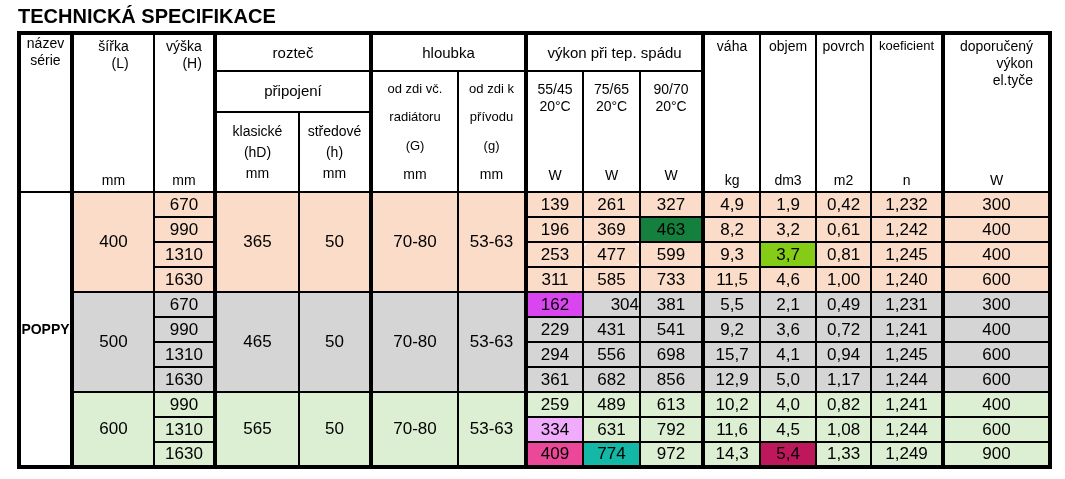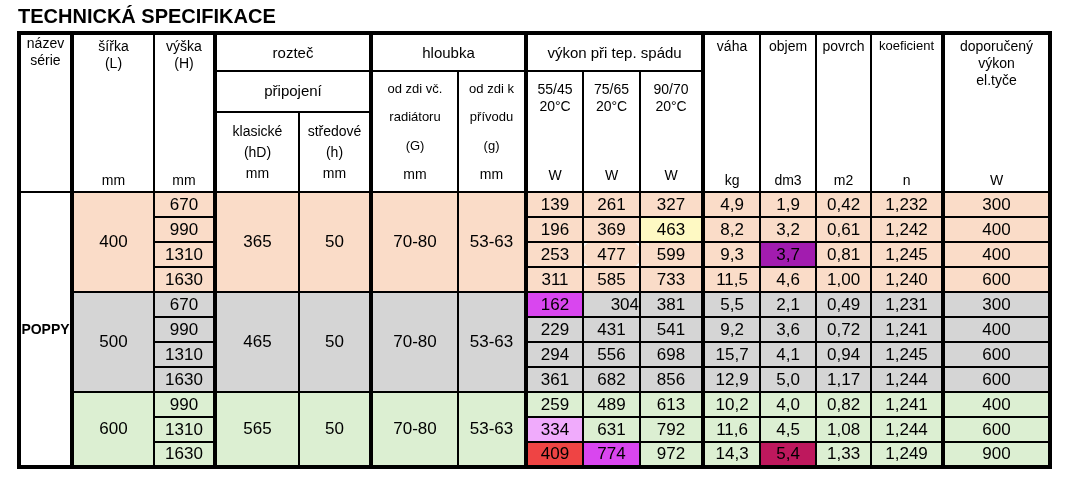--- a/index.html
+++ b/index.html
@@ -12,21 +12,21 @@
   .thick-r{border-right:4px solid #000;}
   tr.h1{height:38px;} tr.h2{height:26px;} tr.h3{height:70px;}
   tr.brow{height:25px;}
   .hdr{font-size:15px;line-height:18px;}
   .sub{font-size:14px;line-height:17px;}
   .small{font-size:13px;line-height:16px;}
   .unit{font-size:14px;line-height:16px;}
   .blk{display:block;}
   .vflex{display:flex;flex-direction:column;justify-content:space-between;
     align-items:center;box-sizing:border-box;padding:3px 1px;margin:0 auto;}
-  .hfull{height:156px;}
+  .hfull{height:156px;text-align:right;}
   .h23{height:108px;}
   .h3only{height:64px;}
   .top-align{vertical-align:top;}
   .name-cell{font-weight:bold;font-size:14px;background:#fff;}
   td.data{font-size:17px;}
 </style>
 </head>
 <body>
 
 <div class="page-title">TECHNICKÁ SPECIFIKACE</div>
@@ -190,34 +190,34 @@
     <td class="data" style="background-color: rgb(250, 220, 200);">4,9</td>
     <td class="data" style="background-color: rgb(250, 220, 200);">1,9</td>
     <td class="data" style="background-color: rgb(250, 220, 200);">0,42</td>
     <td class="thick-r data" style="background-color: rgb(250, 220, 200);">1,232</td>
     <td class="data" style="background-color: rgb(250, 220, 200);">300</td>
   </tr>
   <tr class="brow">
     <td class="thick-r data" style="background-color: rgb(250, 220, 200);">990</td>
     <td class="data" style="background-color: rgb(250, 220, 200);">196</td>
     <td class="data" style="background-color: rgb(250, 220, 200);">369</td>
-    <td class="thick-r data" style="background-color: #fef9c3;">463</td>
+    <td class="thick-r data" style="background-color: #15803d;">463</td>
     <td class="data" style="background-color: rgb(250, 220, 200);">8,2</td>
     <td class="data" style="background-color: rgb(250, 220, 200);">3,2</td>
     <td class="data" style="background-color: rgb(250, 220, 200);">0,61</td>
     <td class="thick-r data" style="background-color: rgb(250, 220, 200);">1,242</td>
     <td class="data" style="background-color: rgb(250, 220, 200);">400</td>
   </tr>
   <tr class="brow">
     <td class="thick-r data" style="background-color: rgb(250, 220, 200);">1310</td>
     <td class="data" style="background-color: rgb(250, 220, 200);">253</td>
     <td class="data" style="background-color: rgb(250, 220, 200); border-radius: 9px;">477</td>
     <td class="thick-r data" style="background-color: rgb(250, 220, 200);">599</td>
     <td class="data" style="background-color: rgb(250, 220, 200);">9,3</td>
-    <td class="data" style="background-color: #a21caf;">3,7</td>
+    <td class="data" style="background-color: #84cc16;">3,7</td>
     <td class="data" style="background-color: rgb(250, 220, 200);">0,81</td>
     <td class="thick-r data" style="background-color: rgb(250, 220, 200);">1,245</td>
     <td class="data" style="background-color: rgb(250, 220, 200);">400</td>
   </tr>
   <tr class="brow">
     <td class="thick-r data" style="background-color: rgb(250, 220, 200);">1630</td>
     <td class="data" style="background-color: rgb(250, 220, 200);">311</td>
     <td class="data" style="background-color: rgb(250, 220, 200);">585</td>
     <td class="thick-r data" style="background-color: rgb(250, 220, 200);">733</td>
     <td class="data" style="background-color: rgb(250, 220, 200);">11,5</td>
@@ -299,22 +299,22 @@
     <td class="data" style="background-color: rgb(220, 239, 210);">631</td>
     <td class="thick-r data" style="background-color: rgb(220, 239, 210);">792</td>
     <td class="data" style="background-color: rgb(220, 239, 210);">11,6</td>
     <td class="data" style="background-color: rgb(220, 239, 210);">4,5</td>
     <td class="data" style="background-color: rgb(220, 239, 210);">1,08</td>
     <td class="thick-r data" style="background-color: rgb(220, 239, 210);">1,244</td>
     <td class="data" style="background-color: rgb(220, 239, 210);">600</td>
   </tr>
   <tr class="brow">
     <td class="thick-r data" style="background-color: rgb(220, 239, 210);">1630</td>
-    <td class="data" style="background-color: #ef4444;">409</td>
-    <td class="data" style="background-color: #d946ef;">774</td>
+    <td class="data" style="background-color: #ec4899;">409</td>
+    <td class="data" style="background-color: #14b8a6;">774</td>
     <td class="thick-r data" style="background-color: rgb(220, 239, 210);">972</td>
     <td class="data" style="background-color: rgb(220, 239, 210);">14,3</td>
     <td class="data" style="background-color: #be185d;">5,4</td>
     <td class="data" style="background-color: rgb(220, 239, 210);">1,33</td>
     <td class="thick-r data" style="background-color: rgb(220, 239, 210);">1,249</td>
     <td class="data" style="background-color: rgb(220, 239, 210); margin-top: 20px;">900</td>
   </tr>
 </tbody>
   </table>
 

